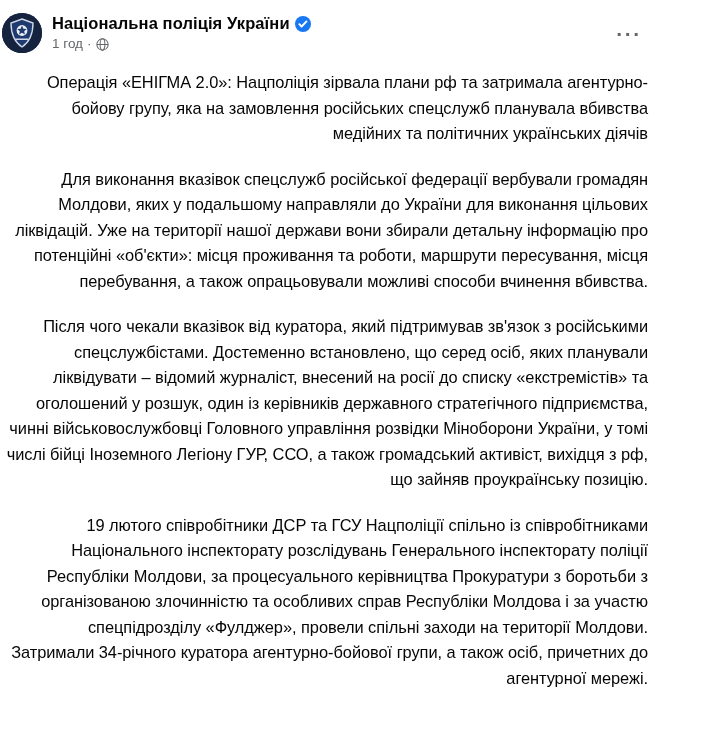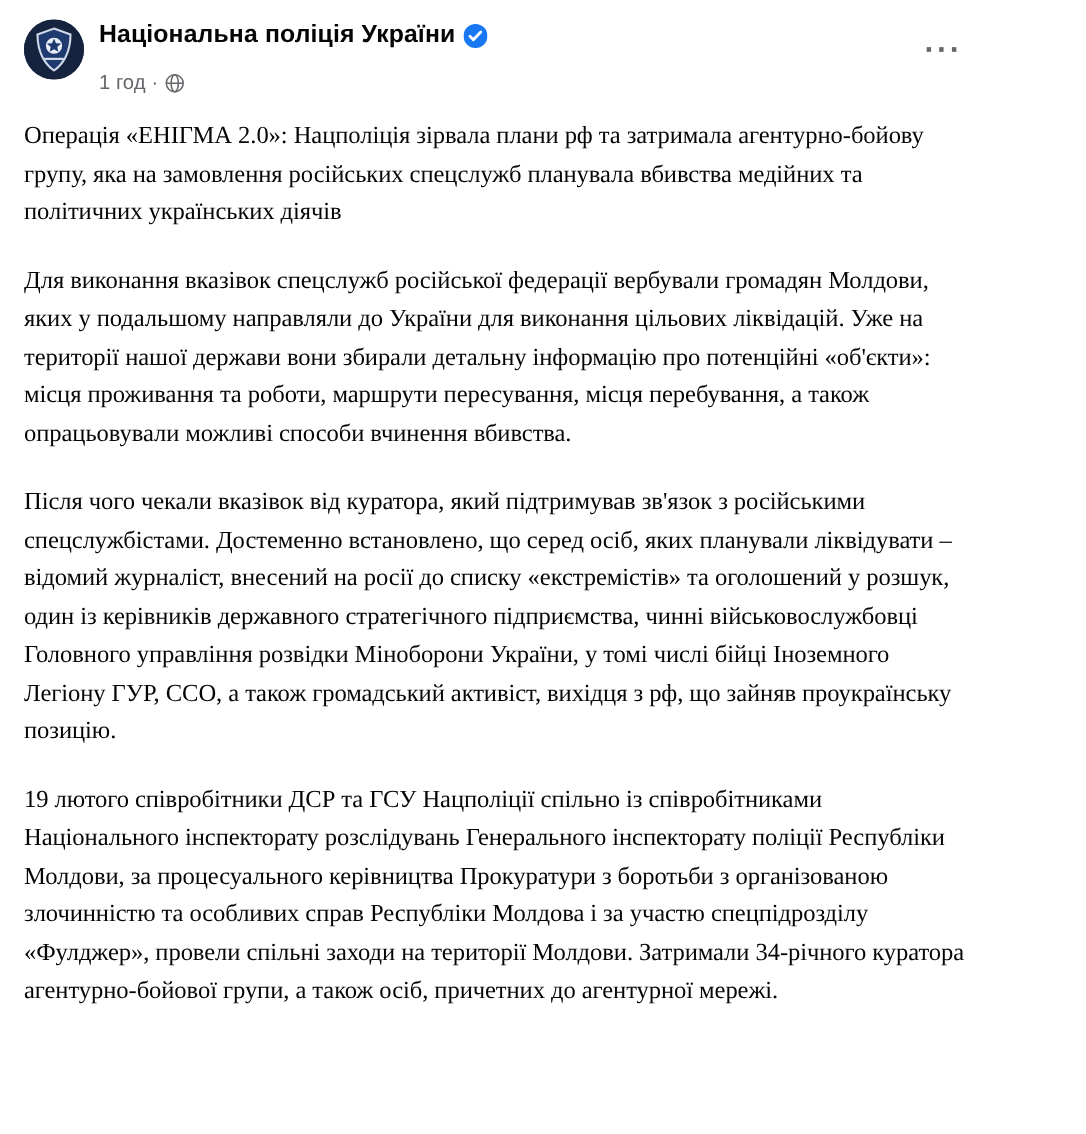--- a/index.html
+++ b/index.html
@@ -11,21 +11,21 @@
   body {
     width: 724px;
     min-height: 756px;
     font-family: "Liberation Sans", sans-serif;
     color: #050505;
     -webkit-font-smoothing: antialiased;
   }
   .post {
     width: 664px;
     box-sizing: border-box;
-    padding: 12px 16px 0 16px;
+    padding: 12px 16px 0 2px;
     background: #ffffff;
   }
   .post-header {
     display: flex;
     align-items: flex-start;
     position: relative;
     min-height: 44px;
   }
   .avatar {
     width: 40px;
@@ -62,21 +62,21 @@
   .verified {
     display: inline-flex;
     align-items: center;
     justify-content: center;
     margin-top: 1px;
   }
   .meta-row {
     display: flex;
     align-items: center;
     gap: 4px;
-    margin-top: 14px;
+    margin-top: 3px;
     color: #65676b;
     font-size: 13.5px;
     line-height: 16px;
   }
   .meta-dot {
     color: #65676b;
     font-size: 13.5px;
   }
   .globe-icon {
     display: inline-flex;
@@ -105,22 +105,21 @@
   }
   .post-body {
     margin-top: 14px;
     font-size: 16.4px;
     line-height: 25.5px;
     color: #050505;
     letter-spacing: -0.05px;
   }
   .post-body p {
     margin: 0 0 20px 0;
-    text-align: left;
-    font-family: Liberation Serif, serif;
+    text-align: right;
   }
   .post-body p:last-child {
     margin-bottom: 0;
   }
 </style>
 </head>
 <body>
 
 <div class="post">
 

